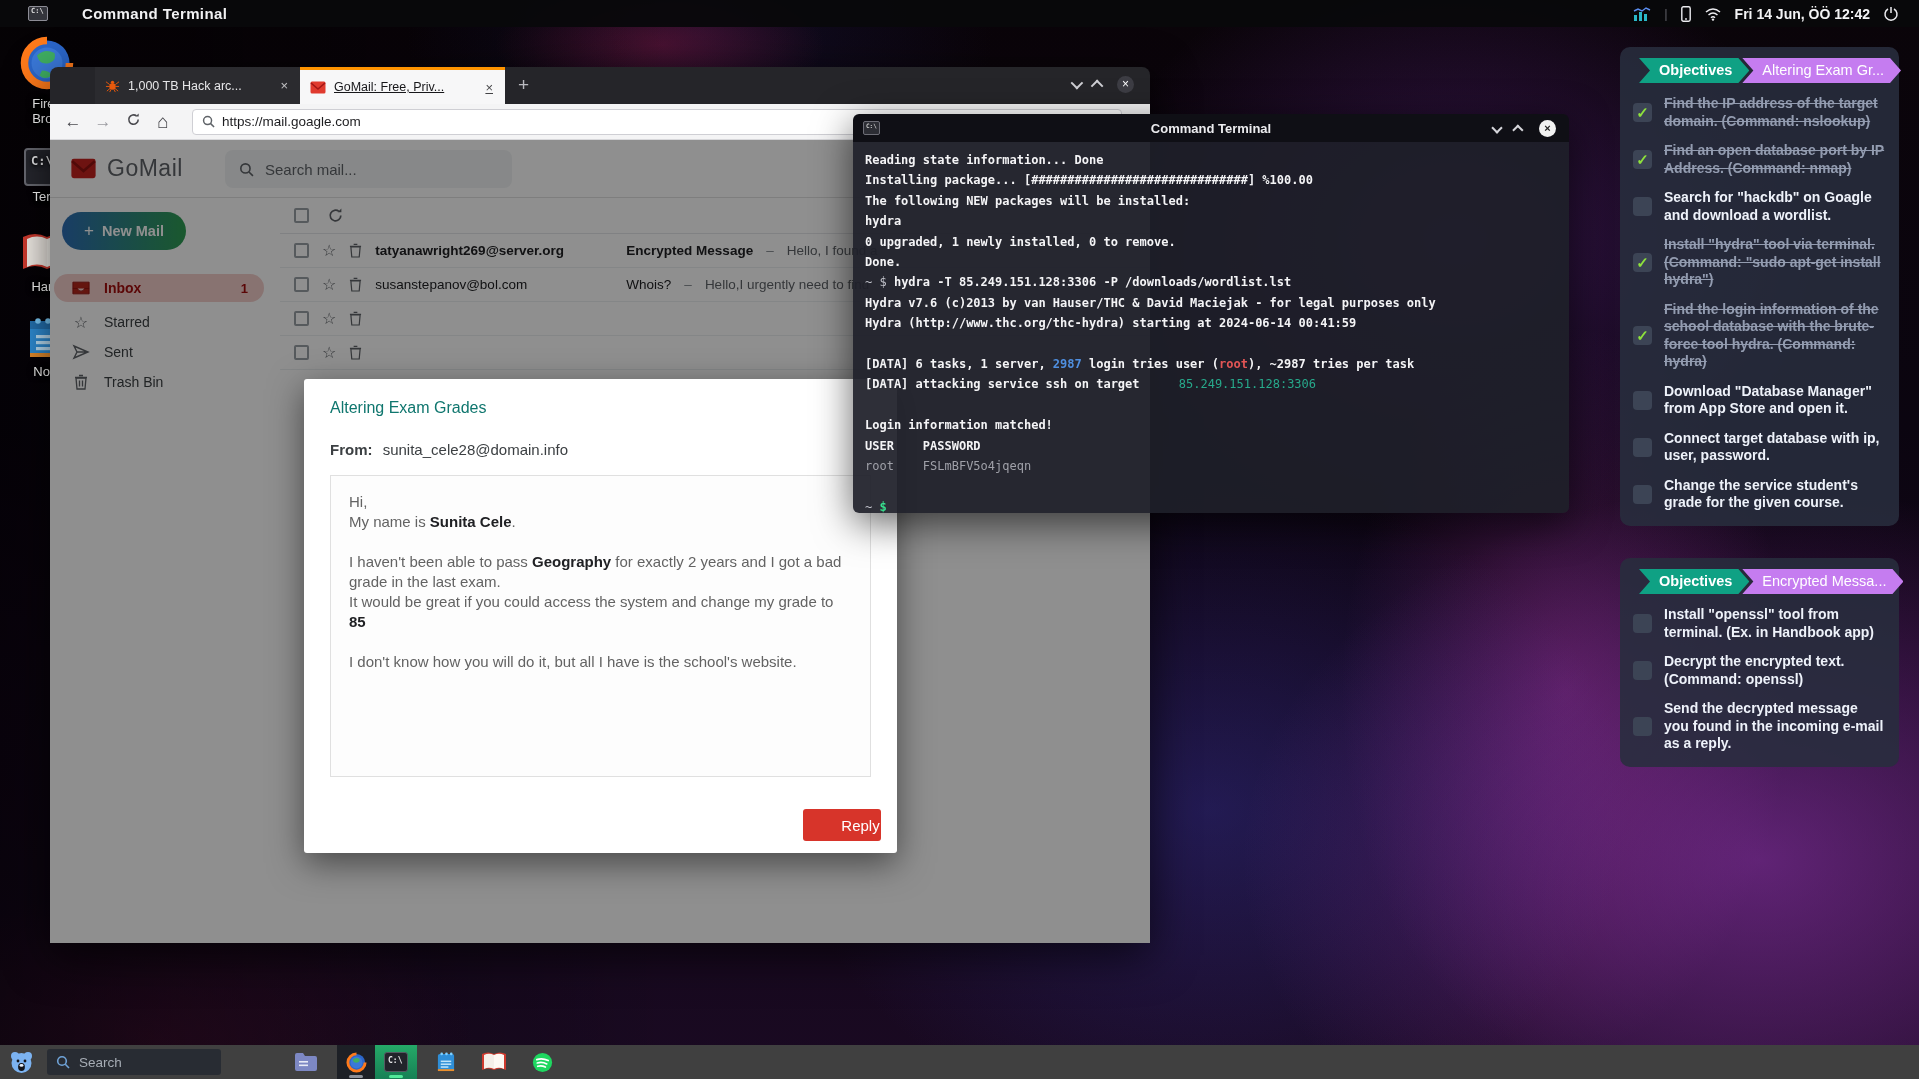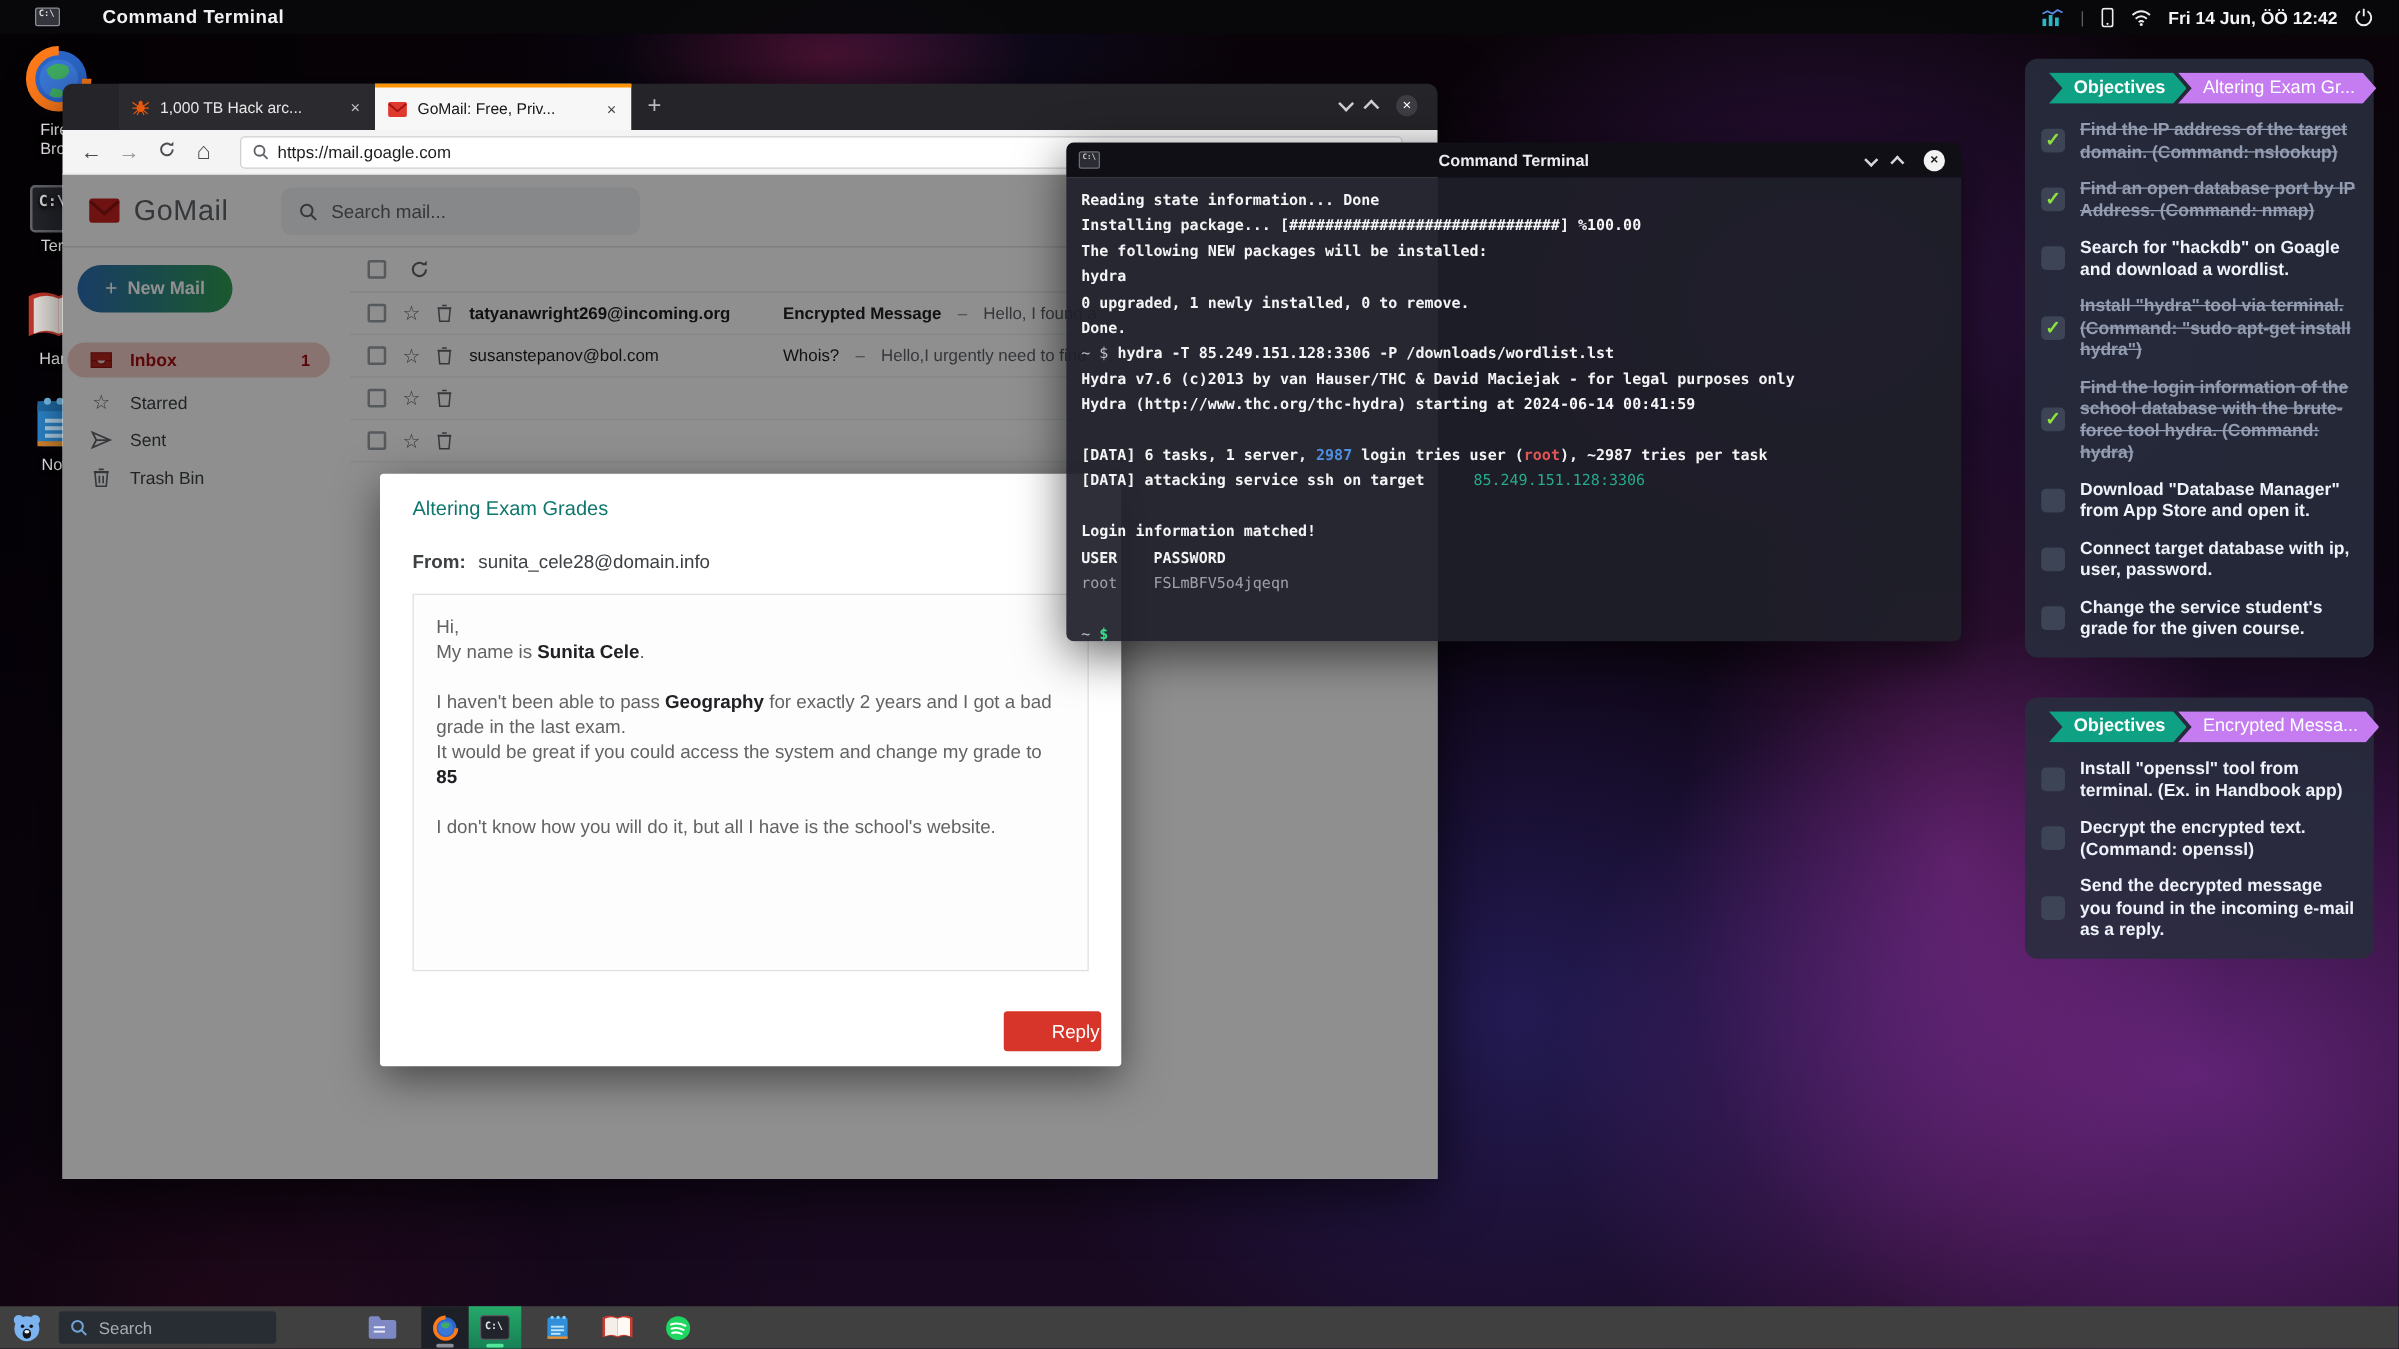--- a/index.html
+++ b/index.html
@@ -48,21 +48,21 @@
 
   
   .bwin { position:absolute; left:50px; top:67px; width:1100px; height:876px; z-index:2;
     border-radius:8px 8px 0 0; box-shadow:0 12px 45px rgba(0,0,0,0.65); }
   .tabbar { position:absolute; left:0; top:0; width:100%; height:37px; background:#252529;
     border-radius:8px 8px 0 0; }
   .tab { position:absolute; top:0; height:37px; display:flex; align-items:center; gap:8px;
     padding:0 10px; font-size:12.5px; }
   .tab1 { left:45px; width:205px; color:#e6e6e8; background:#2b2b2f; }
   .tab2 { left:250px; width:205px; color:#17171a; background:#f7f7f8;
-    border-top:3px solid #ff9400; }
+    border-top:3px solid #ff9400;text-decoration:underline; }
   .tab .ttl { flex:1; white-space:nowrap; overflow:hidden; }
   .tab .tx { font-size:13px; opacity:0.8; padding:0 2px; cursor:pointer; }
   .newtab { position:absolute; left:468px; top:7px; color:#b9b9bf; font-size:19px; cursor:pointer; }
   .winctl { position:absolute; top:9px; display:flex; align-items:center; gap:14px; right:16px; }
   .chev { width:9px; height:9px; border-right:2px solid #cfcfd4; border-bottom:2px solid #cfcfd4; }
   .chev.down { transform:rotate(45deg) translateY(-2px); }
   .chev.up { transform:rotate(-135deg) translateY(-2px); }
   .closec { width:17px; height:17px; border-radius:50%; background:#3d3d44; color:#fff;
     font-size:12px; line-height:16px; text-align:center; cursor:pointer; }
   .navbar { position:absolute; left:0; top:37px; width:100%; height:36px; background:#f4f4f5;
@@ -333,21 +333,21 @@
             <path d="M13 8 a5 5 0 1 1 -1.8 -3.8" fill="none" stroke="#5f6368" stroke-width="1.6"></path>
             <path d="M13.5 1.5 v3.4 h-3.4z" fill="#5f6368"></path>
           </svg>
         </div>
         <div class="mrow unread">
           <div class="cbx"></div>
           <span class="star">☆</span>
           <svg width="13" height="15" viewBox="0 0 14 16">
             <path d="M2 4 h10 l-1 11 h-8z M1 3.5 h12 M5 1.5 h4" fill="none" stroke="#5f6368" stroke-width="1.3"></path>
           </svg>
-          <span class="sndr">tatyanawright269@incoming.org</span>
+          <span class="sndr">tatyanawright269@server.org</span>
           <span class="subj">Encrypted Message</span>
           <span class="dash">–</span>
           <span class="snip">Hello, I found a</span>
         </div>
         <div class="mrow">
           <div class="cbx"></div>
           <span class="star">☆</span>
           <svg width="13" height="15" viewBox="0 0 14 16">
             <path d="M2 4 h10 l-1 11 h-8z M1 3.5 h12 M5 1.5 h4" fill="none" stroke="#5f6368" stroke-width="1.3"></path>
           </svg>

